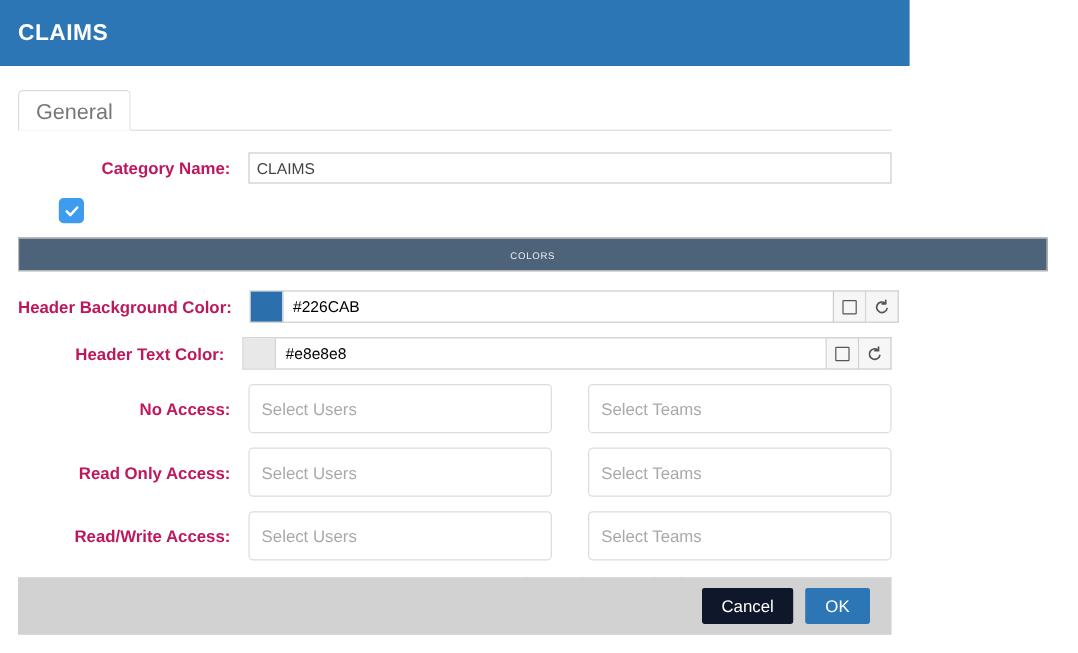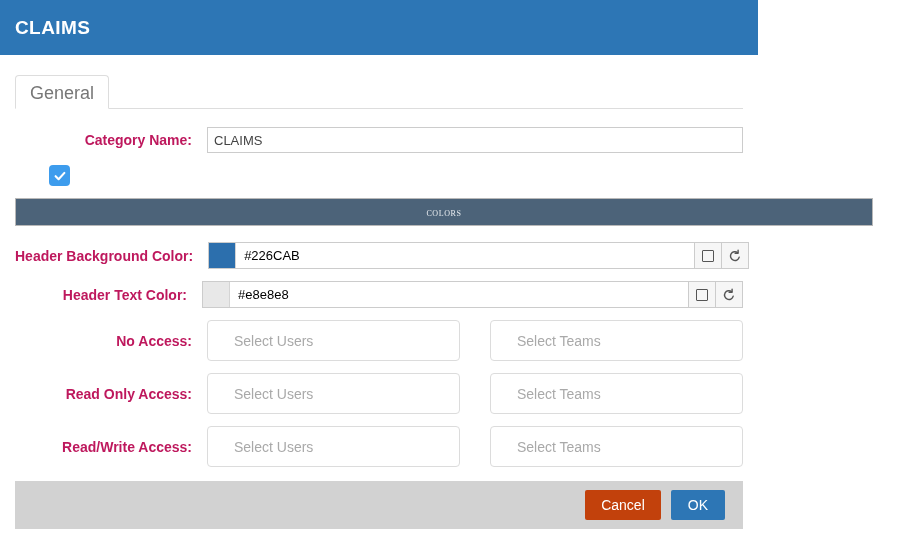--- a/index.html
+++ b/index.html
@@ -147,21 +147,20 @@
     align-items: center;
     justify-content: center;
     width: 858px;
   }
   .section-bar-text {
     color: #e9edf1;
     font-size: 12px;
     font-variant: small-caps;
     text-transform: lowercase;
     letter-spacing: 0.6px;
-    font-family: Liberation Serif, serif;
   }
 
   
   .color-group {
     display: flex;
     align-items: stretch;
     height: 27px;
   }
   .color-field {
     display: flex;
@@ -220,21 +219,20 @@
     border-radius: 4px;
     background: #ffffff;
     display: flex;
     align-items: center;
     padding: 0 10px;
     cursor: text;
   }
   .multiselect .ph {
     font-size: 14px;
     color: #a9a9a9;
-    margin-left: 16px;
   }
   .gap { width: 30px; flex: 0 0 30px; }
 
   
   .base-note {
     text-align: center;
     font-size: 14px;
     font-weight: bold;
     color: #2e4257;
     margin-top: 9px;
@@ -393,17 +391,17 @@
           </div>
         </div>
       </div>
 
       <div class="base-note">Current Base Security Setting: ReadWrite</div>
 
     </div>
   </div>
 
   <div class="footer">
-    <button class="btn" style="background: #c2410c;">Cancel</button>
+    <button class="btn" style="background: #0f172a;">Cancel</button>
     <button class="btn btn-ok" style="background: rgb(45, 118, 181);">OK</button>
   </div>
 
 </div>
 
 </body></html>

